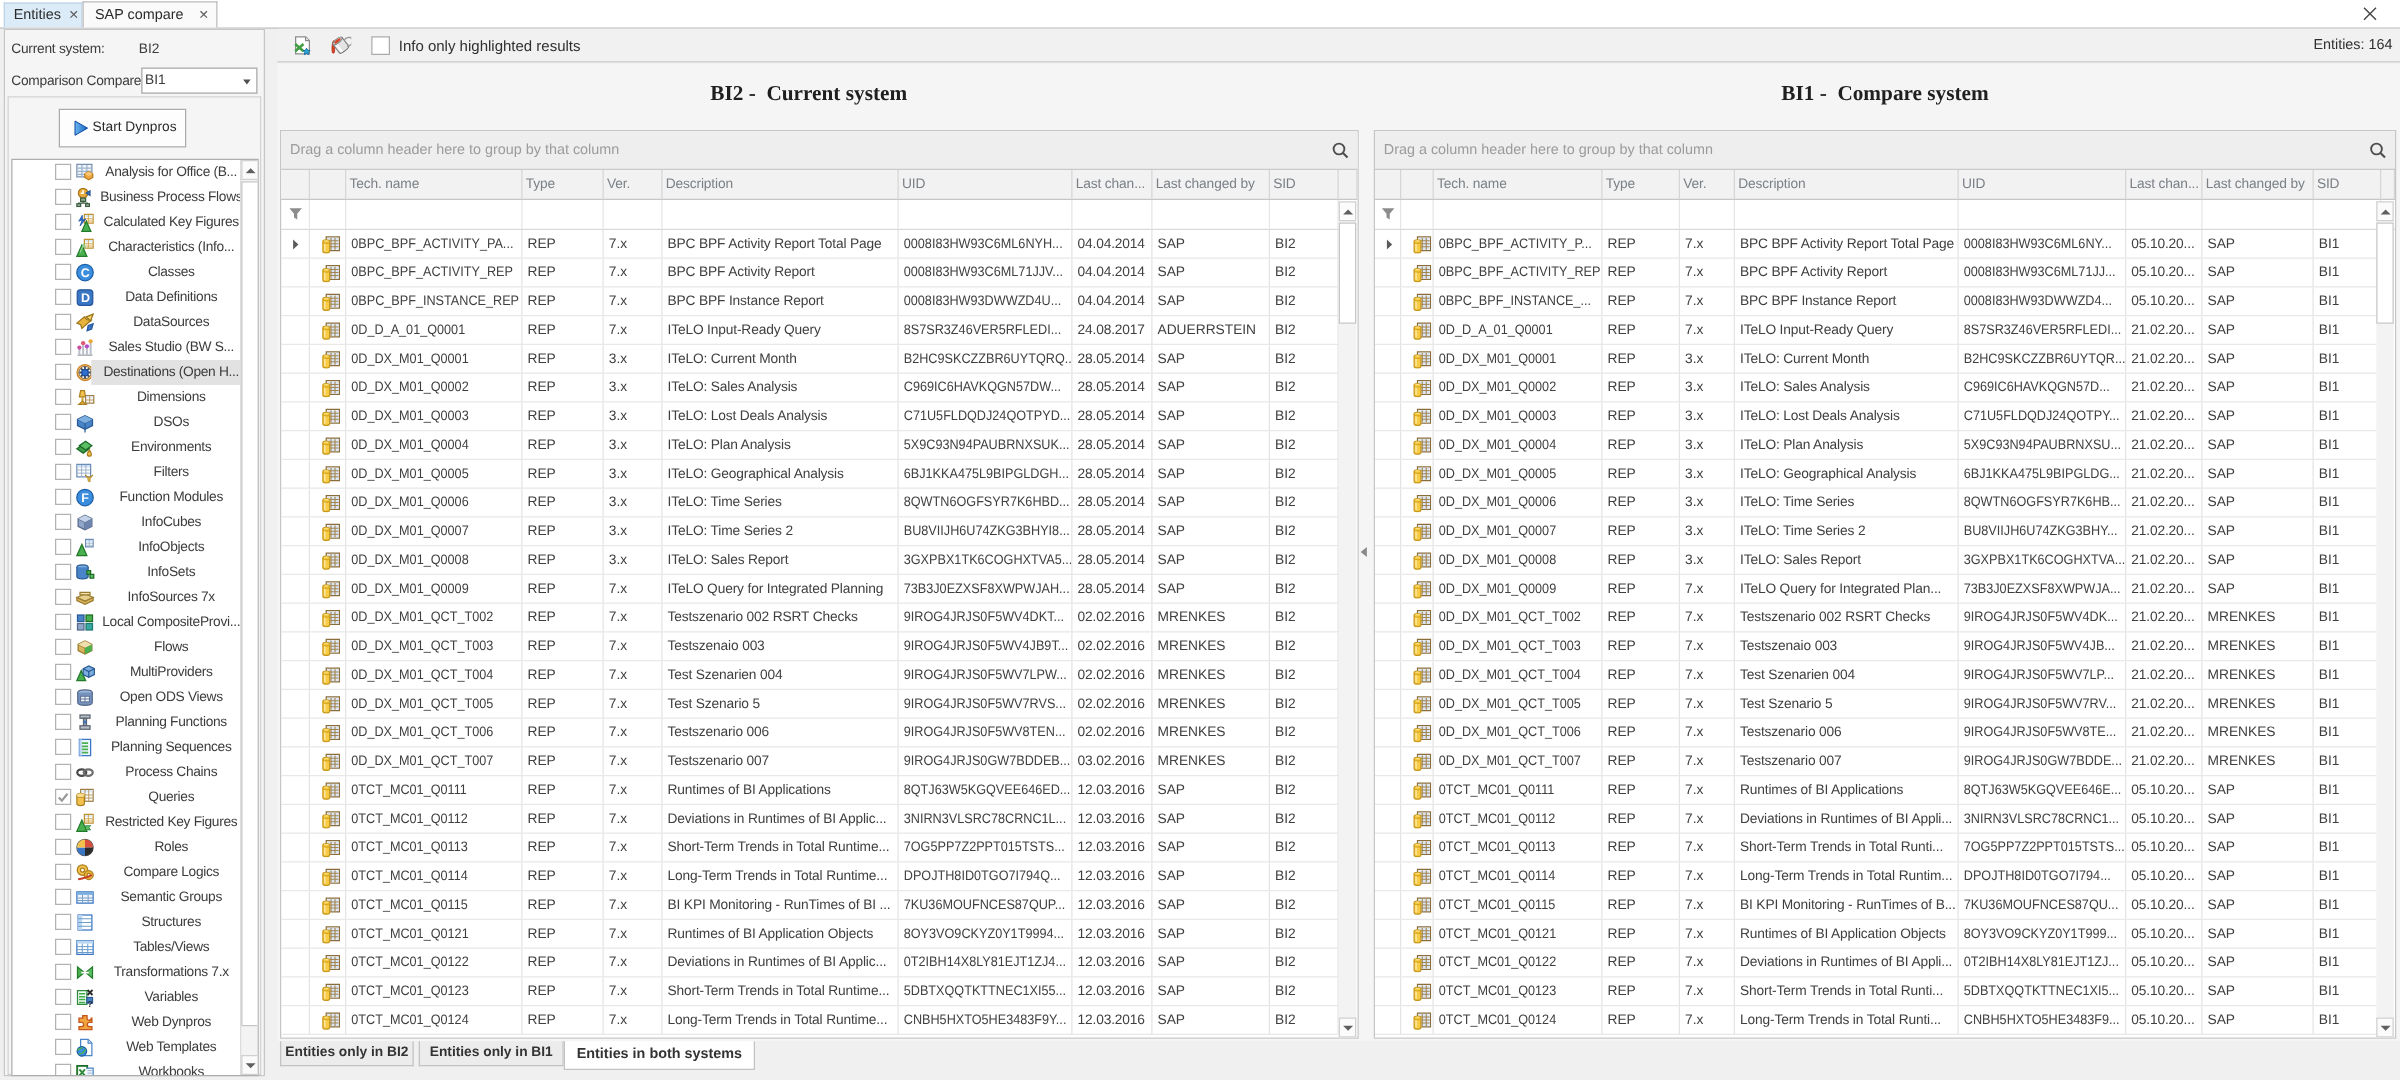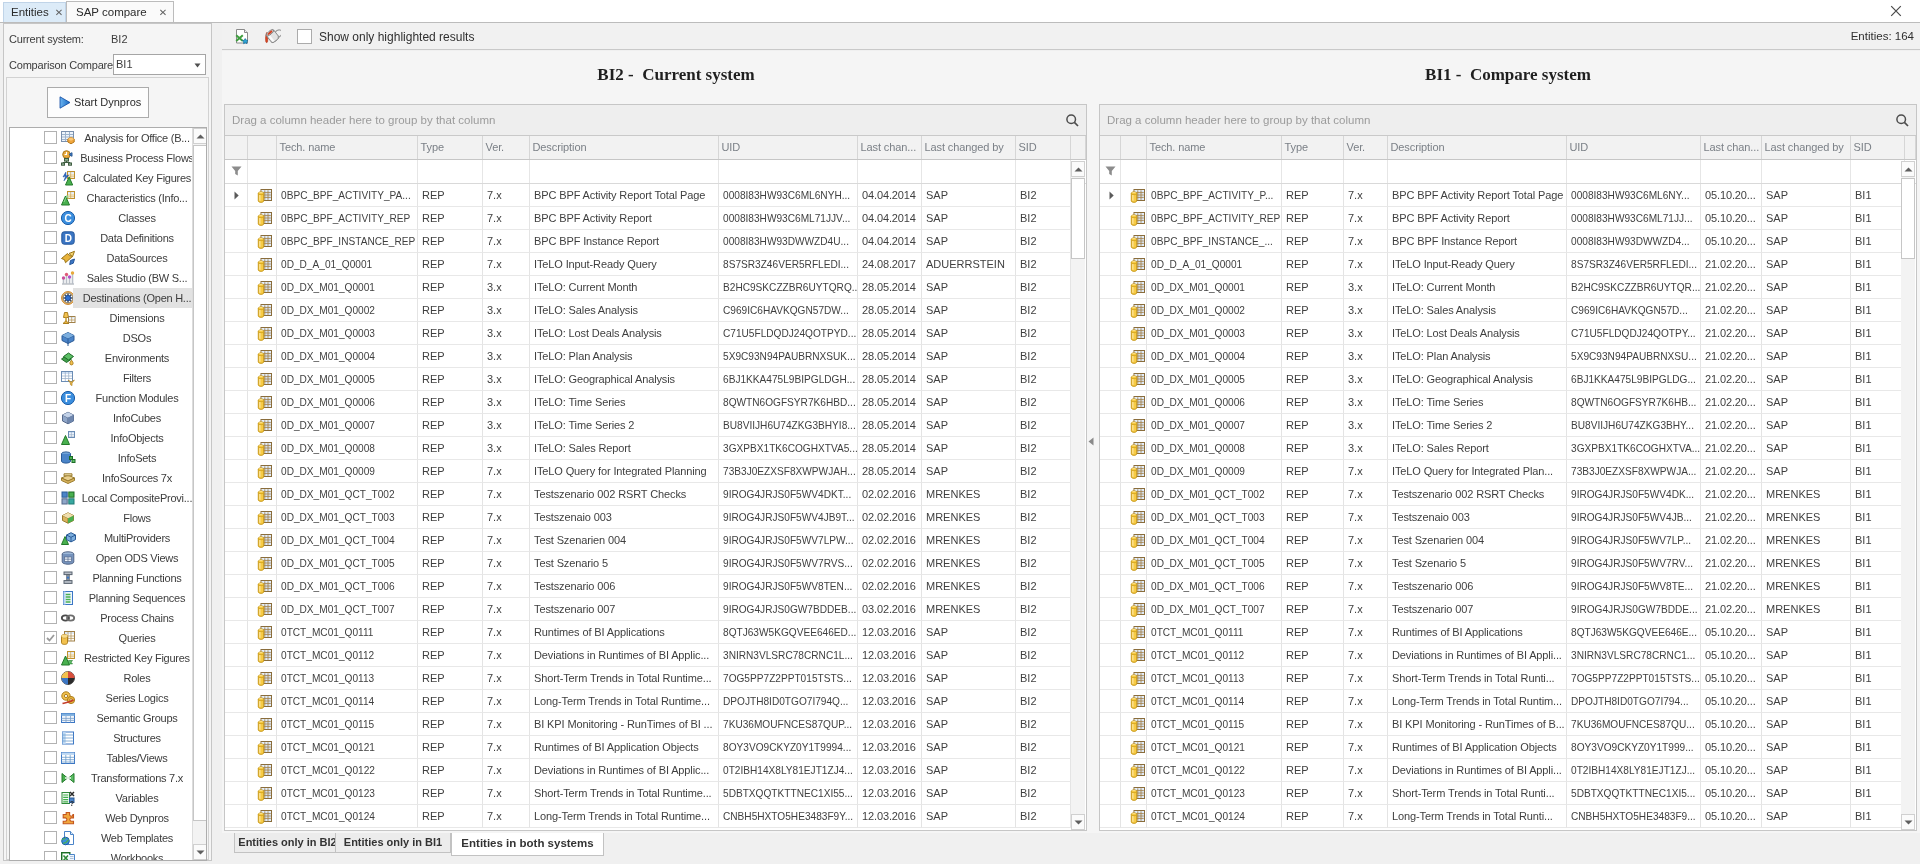--- a/index.html
+++ b/index.html
@@ -38,21 +38,21 @@
 
 #toolbar { position:absolute; left:222px; top:23px; width:1698px; height:27px; background:#f1f1f1; border-bottom:1px solid #c9c9c9; }
 #tb-xls { position:absolute; left:11px; top:5px; }
 #tb-bkt { position:absolute; left:40px; top:4px; }
 #tb-cb { position:absolute; left:75px; top:6px; width:15px; height:15px; background:#fff; border:1px solid #ababab; }
 #tb-lab { position:absolute; left:97px; top:7px; color:#2f2f2f; }
 #tb-ent { position:absolute; right:6px; top:7px; color:#2f2f2f; font-size:11.5px; }
 
 #band { position:absolute; left:222px; top:51px; width:1698px; height:782px; background:#f5f5f5; }
 .gtitle { position:absolute; top:65px; font-family:"Liberation Serif",serif; font-weight:bold; font-size:17px; color:#1f1f1f; width:400px; text-align:center; }
-#gt1 { left:476px; }
+#gt1 { left:447px; }
 #gt2 { left:1308px; }
 
 .grid { position:absolute; top:104px; height:727px; background:#fff; border:1px solid #c6c6c6; }
 .dragbar { height:31px; background:#eeeeee; border-bottom:1px solid #c9c9c9; color:#9b9b9b; line-height:30px; padding-left:7px; position:relative; font-size:11.5px; }
 .dragbar .mag { position:absolute; right:6px; top:8px; }
 .hrow { height:24px; background:#f2f2f2; border-bottom:1px solid #c6c6c6; white-space:nowrap; color:#7b8087; }
 .hc { display:inline-block; vertical-align:top; height:23px; line-height:23px; padding-left:2.5px; border-right:1px solid #d6d6d6; overflow:hidden; font-size:11px; letter-spacing:-0.1px; }
 .frow { height:24px; border-bottom:1px solid #d9d9d9; white-space:nowrap; }
 .fc { display:inline-block; vertical-align:top; height:23px; border-right:1px solid #e6e6e6; }
 .rows { white-space:nowrap; }
@@ -63,21 +63,21 @@
 .ce { padding-left:0; }
 .ci { padding-left:0; } .ci svg { margin:4px 0 0 9px; }
 .vsb { position:absolute; right:1px; top:56px; width:14px; height:669px; background:#f3f3f3; }
 .vsb .sthumb { top:17px; height:81px; }
 .vsb .sbot { bottom:0; }
 
 #split { position:absolute; left:1088px; top:437px; }
 
 #btabs { position:absolute; left:222px; top:833px; width:1698px; height:31px; background:#f0f0f0; }
 .btab { position:absolute; top:0; height:20px; line-height:19px; text-align:center; font-weight:bold; font-size:11px; color:#333; background:#ececec; border:1px solid #c2c2c2; border-top:none; white-space:nowrap; }
-#bt1 { left:12px; width:107px; }
+#bt1 { left:2px; width:107px; }
 #bt2 { left:113px; width:116px; }
 #bt3 { left:229px; width:153px; height:23px; line-height:21px; background:#fff; font-size:11.5px; }
 </style></head>
 <body>
 <div id="tabbar">
   <div class="dtab" id="tab1">Entities<span class="tabx">✕</span></div>
   <div class="dtab" id="tab2">SAP compare<span class="tabx">✕</span></div>
   <svg id="winx" width="14" height="14" viewBox="0 0 14 14">
       <path d="M2.2 2.2l9.6 9.6M11.8 2.2l-9.6 9.6" stroke="#4a4a4a" stroke-width="1.2"></path>
     </svg>
@@ -394,21 +394,21 @@
       </div>
       <div class="titem">
         <span class="tcb"></span>
         <span class="tico"><svg width="16" height="16" viewBox="0 0 16 16">
             <circle cx="6" cy="6" r="4.2" fill="#f2c14e" stroke="#ad801f"></circle>
             <circle cx="6" cy="6" r="1.6" fill="#fff" stroke="#ad801f"></circle>
             <circle cx="11" cy="10" r="3.6" fill="#e8b33c" stroke="#ad801f"></circle>
             <circle cx="11" cy="10" r="1.3" fill="#fff" stroke="#ad801f"></circle>
             <path d="M2.5 13.5c3-1 7-1 11-3.5" stroke="#c43c2a" stroke-width="1.6" fill="none"></path>
           </svg></span>
-        <span class="tlab">Series Logics</span>
+        <span class="tlab">Compare Logics</span>
       </div>
       <div class="titem">
         <span class="tcb"></span>
         <span class="tico"><svg width="16" height="16" viewBox="0 0 16 16">
             <rect x="1.5" y="3.5" width="13" height="9" fill="#eef4fb" stroke="#3b76c4"></rect>
             <rect x="1.5" y="3.5" width="13" height="2.4" fill="#7caede"></rect>
             <path d="M1.5 8.4h13M1.5 10.4h13M6 6v6.5M10.5 6v6.5" stroke="#7ba0c8" stroke-width="0.8" fill="none"></path>
           </svg></span>
         <span class="tlab">Semantic Groups</span>
       </div>
@@ -509,21 +509,21 @@
         <g transform="rotate(-38 10.5 9)">
           <ellipse cx="10.5" cy="13.2" rx="4.6" ry="1.6" fill="#b8b8b8" stroke="#7a7a7a" stroke-width="0.8"></ellipse>
           <path d="M5.9 4.9v8.3c0 .9 2.06 1.6 4.6 1.6s4.6-.7 4.6-1.6V4.9" fill="#e3e3e3" stroke="#7a7a7a" stroke-width="0.8"></path>
           <path d="M7 5.5v8.3c.5.2 1.2.35 2 .42V5.9c-.8-.06-1.5-.2-2-.4z" fill="#fafafa"></path>
           <ellipse cx="10.5" cy="4.9" rx="4.6" ry="1.7" fill="#cfcfcf" stroke="#7a7a7a" stroke-width="0.8"></ellipse>
           <ellipse cx="10.5" cy="4.9" rx="3.1" ry="1.05" fill="#d84020"></ellipse>
           <path d="M15 7.6a4.2 3.2 0 11-1.2 5.4" fill="none" stroke="#9a9a9a" stroke-width="1.1"></path>
         </g>
       </svg></div>
   <div id="tb-cb"></div>
-  <div id="tb-lab">Show only highlighted results</div>
+  <div id="tb-lab">Info only highlighted results</div>
   <div id="tb-ent">Entities: 164</div>
 </div>
 <div id="band"></div>
 <div class="gtitle" id="gt1">BI2 -&nbsp; Current system</div>
 <div class="gtitle" id="gt2">BI1 -&nbsp; Compare system</div>
 <div class="grid" style="left:224px;width:863px">
     <div class="dragbar"><span>Drag a column header here to group by that column</span><svg class="mag" width="15" height="15" viewBox="0 0 15 15">
         <circle cx="6.2" cy="6.2" r="4.3" fill="none" stroke="#4d4d4d" stroke-width="1.5"></circle>
         <path d="M9.4 9.4l3.6 3.6" stroke="#4d4d4d" stroke-width="1.7"></path>
       </svg></div>

